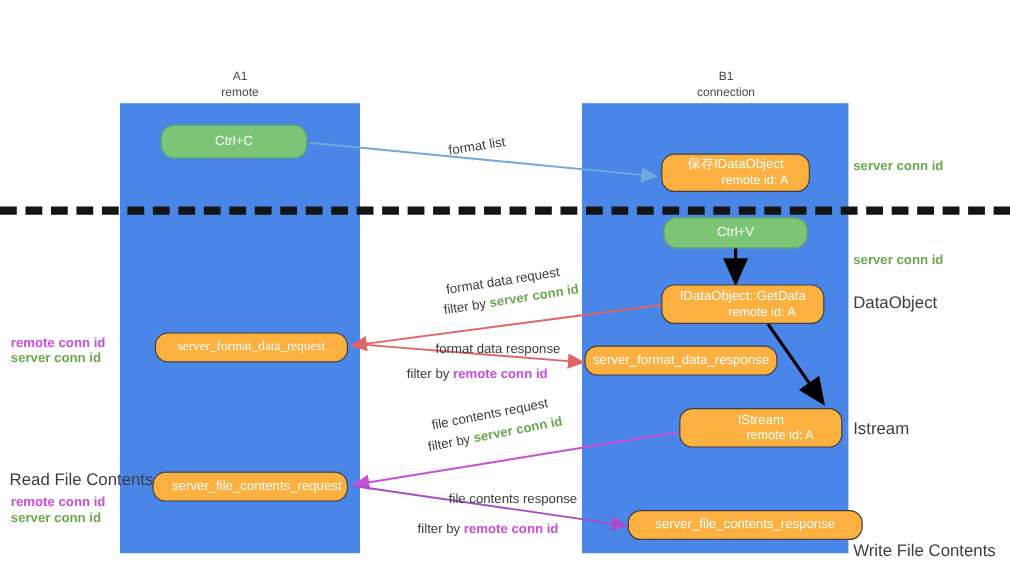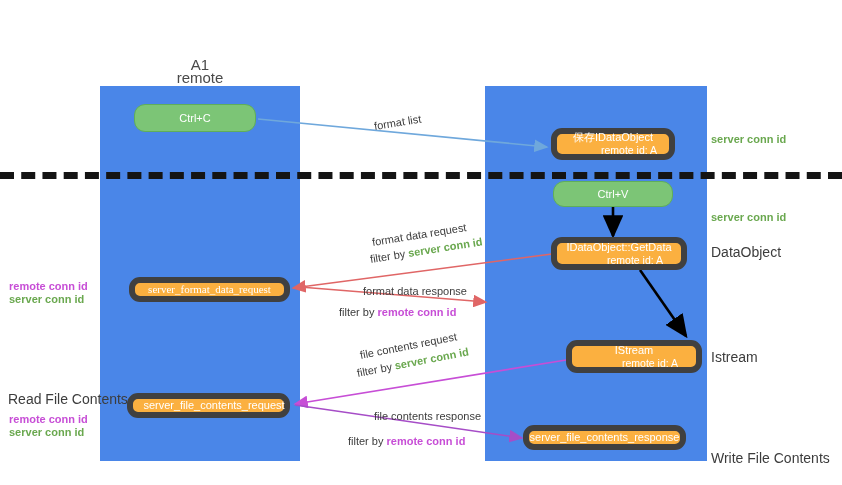--- a/index.html
+++ b/index.html
@@ -14,37 +14,37 @@
   #stage{position:absolute;left:0;top:0;width:842px;height:485px;}
 
   
   .title{
     position:absolute;left:0;top:8px;width:842px;
     text-align:center;font-size:15px;line-height:19px;color:#3c3c3c;
   }
 
   
   .lane-head{
-    position:absolute;text-align:center;font-size:15px;line-height:13px;color:#4a4a4a;
+    position:absolute;text-align:center;font-size:10px;line-height:13px;color:#4a4a4a;
   }
 
   
   .lane{position:absolute;background:#4a86e8;}
 
   
   svg.edges{position:absolute;left:0;top:0;width:842px;height:485px;overflow:visible;}
 
   
   .node{
     position:absolute;box-sizing:border-box;
     display:flex;flex-direction:column;align-items:center;justify-content:center;
     color:#ffffff;font-size:11px;line-height:13px;text-align:center;border-radius:11px;
   }
   .node.green{background:#7cc576;border:1px solid #5fae5a;}
-  .node.orange{background:#fbb040;border:6px solid #404040;}
+  .node.orange{background:#fbb040;border:1px solid #404040;}
   .node .l2{font-size:10.5px;margin-left:32px;}
 
   
   .lbl{position:absolute;font-size:11px;line-height:14px;color:#3c3c3c;white-space:nowrap;}
   .lbl.green{color:#6aa84f;font-weight:bold;}
   .lbl.purple{color:#c74ed6;font-weight:bold;}
   .lbl.right{font-size:14px;color:#3c3c3c;font-weight:normal;}
 
   
   .elbl{position:absolute;font-size:11px;line-height:14px;color:#3c3c3c;white-space:nowrap;}
@@ -57,20 +57,24 @@
 </style>
 </head>
 <body>
 
 <div id="stage">
 
 
   <div class="lane-head" style="left:140px;top:58px;width:120px;">
     <div>A1</div>
     <div>remote</div>
+  </div>
+  <div class="lane-head" style="left:535px;top:58px;width:140px;">
+    <div>B1</div>
+    <div>connection</div>
   </div>
 
   <div class="lane" style="left:100px;top:86px;width:200px;height:375px;"></div>
   <div class="lane" style="left:485px;top:86px;width:222px;height:375px;"></div>
 
   <svg class="edges" viewBox="0 0 842 485">
     <defs>
       <marker id="ar-blue" markerWidth="9" markerHeight="8" refX="8" refY="4" orient="auto">
         <path d="M0,0 L9,4 L0,8 z" fill="#6fa8dc"></path>
       </marker>
@@ -125,26 +129,29 @@
 
   <div class="node orange" style="left:566px;top:340px;width:136px;height:33px;">
     <div>IStream</div>
     <div class="l2">remote id: A</div>
   </div>
 
   <div class="node orange" style="left:129px;top:277px;width:161px;height:25px;font-family:Liberation Serif, serif;">
     <div>server_format_data_request</div>
   </div>
 
+  <div class="node orange" style="left:487px;top:288px;width:161px;height:25px;">
+    <div>server_format_data_response</div>
+  </div>
 
   <div class="node orange" style="left:127px;top:393px;width:163px;height:25px;padding-left:11px;">
     <div>server_file_contents_request</div>
   </div>
 
-  <div class="node orange" style="left:523px;top:425px;width:163px;height:25px;">
+  <div class="node orange" style="left:523px;top:425px;width:196px;height:25px;">
     <div>server_file_contents_response</div>
   </div>
 
   <div class="elbl rot-a" style="left:374px;top:119px;">
     <span>format list</span>
   </div>
 
   <div class="elbl rot-a" style="left:372px;top:235px;">
     <span>format data request</span>
   </div>

